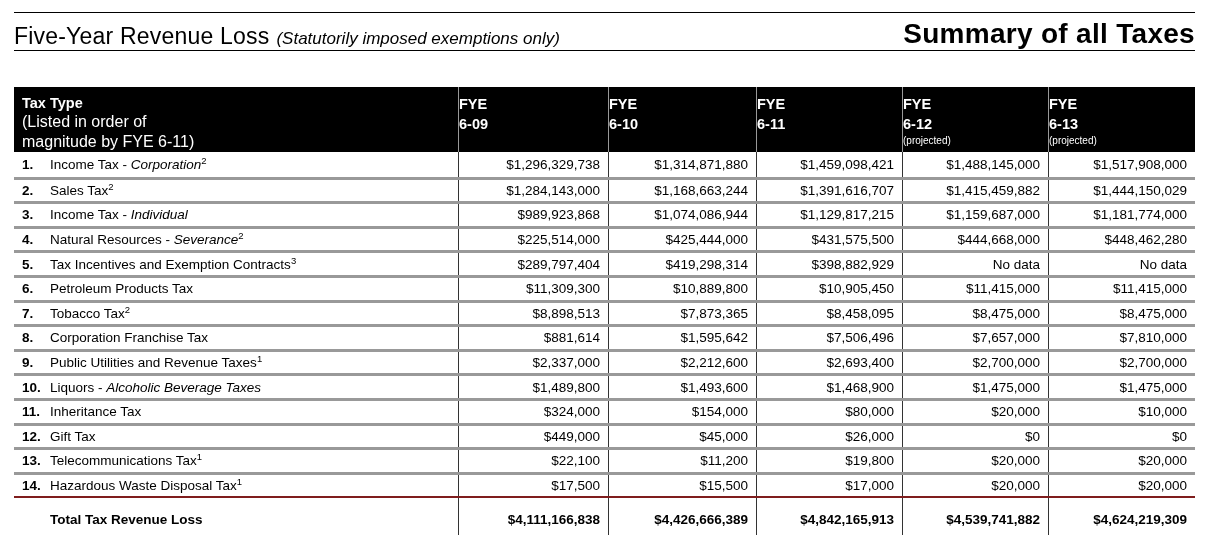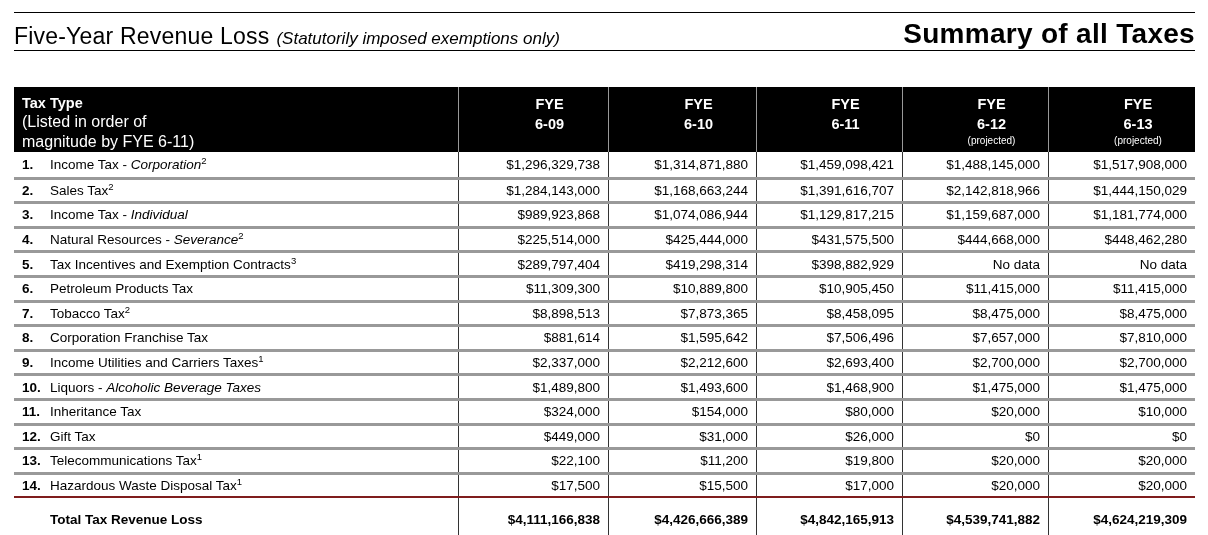--- a/index.html
+++ b/index.html
@@ -33,23 +33,22 @@
   .thead {
     background: var(--header_bg, #000);
     color: var(--header_text, #fff);
     height: 65px; box-sizing: border-box;
   }
   .th { padding-top: 8px; box-sizing: border-box; }
   .th-taxtype { padding-left: 8px; }
   .th-title { font-weight: bold; font-size: 14.5px; margin-bottom: 1px; }
   .th-note { font-size: 16px; line-height: 1.28; }
   .th-col {
-    text-align: center; font-weight: bold; font-size: 14.5px; line-height: 1.35;
+    text-align: left; font-weight: bold; font-size: 14.5px; line-height: 1.35;
     border-left: 1px solid #999;
-    padding-left: 32px;
   }
   .th-proj { font-weight: normal; font-size: 10px; }
 
   .trow { height: 24.6px; box-sizing: border-box; }
   .tbody .trow + .trow { border-top: 3px solid var(--row_divider, #999); }
   .cell { display: flex; align-items: center; font-size: 13.5px; box-sizing: border-box; }
   .name-cell { padding-left: 8px; }
   .num { font-weight: bold; width: 28px; flex: none; }
   .tax-name i { font-style: italic; }
   .tax-name sup { font-size: 9.5px; line-height: 0; }
@@ -128,21 +127,21 @@
   </div>
 
   <div class="trow grid-cols">
     <div class="cell name-cell">
       <span class="num">2.</span>
       <span class="tax-name"><span>Sales Tax</span><i></i><sup>2</sup></span>
     </div>
     <div class="cell val-cell">$1,284,143,000</div>
     <div class="cell val-cell">$1,168,663,244</div>
     <div class="cell val-cell">$1,391,616,707</div>
-    <div class="cell val-cell">$2,142,818,966</div>
+    <div class="cell val-cell">$1,415,459,882</div>
     <div class="cell val-cell">$1,444,150,029</div>
   </div>
 
   <div class="trow grid-cols">
     <div class="cell name-cell">
       <span class="num">3.</span>
       <span class="tax-name"><span>Income Tax - </span><i>Individual</i><sup></sup></span>
     </div>
     <div class="cell val-cell">$989,923,868</div>
     <div class="cell val-cell">$1,074,086,944</div>
@@ -207,21 +206,21 @@
     <div class="cell val-cell">$881,614</div>
     <div class="cell val-cell">$1,595,642</div>
     <div class="cell val-cell">$7,506,496</div>
     <div class="cell val-cell">$7,657,000</div>
     <div class="cell val-cell">$7,810,000</div>
   </div>
 
   <div class="trow grid-cols">
     <div class="cell name-cell">
       <span class="num">9.</span>
-      <span class="tax-name"><span>Income Utilities and Carriers Taxes</span><i></i><sup>1</sup></span>
+      <span class="tax-name"><span>Public Utilities and Revenue Taxes</span><i></i><sup>1</sup></span>
     </div>
     <div class="cell val-cell">$2,337,000</div>
     <div class="cell val-cell">$2,212,600</div>
     <div class="cell val-cell">$2,693,400</div>
     <div class="cell val-cell">$2,700,000</div>
     <div class="cell val-cell">$2,700,000</div>
   </div>
 
   <div class="trow grid-cols">
     <div class="cell name-cell">
@@ -246,21 +245,21 @@
     <div class="cell val-cell">$20,000</div>
     <div class="cell val-cell">$10,000</div>
   </div>
 
   <div class="trow grid-cols">
     <div class="cell name-cell">
       <span class="num">12.</span>
       <span class="tax-name"><span>Gift Tax</span><i></i><sup></sup></span>
     </div>
     <div class="cell val-cell">$449,000</div>
-    <div class="cell val-cell">$31,000</div>
+    <div class="cell val-cell">$45,000</div>
     <div class="cell val-cell">$26,000</div>
     <div class="cell val-cell">$0</div>
     <div class="cell val-cell">$0</div>
   </div>
 
   <div class="trow grid-cols">
     <div class="cell name-cell">
       <span class="num">13.</span>
       <span class="tax-name"><span>Telecommunications Tax</span><i></i><sup>1</sup></span>
     </div>

